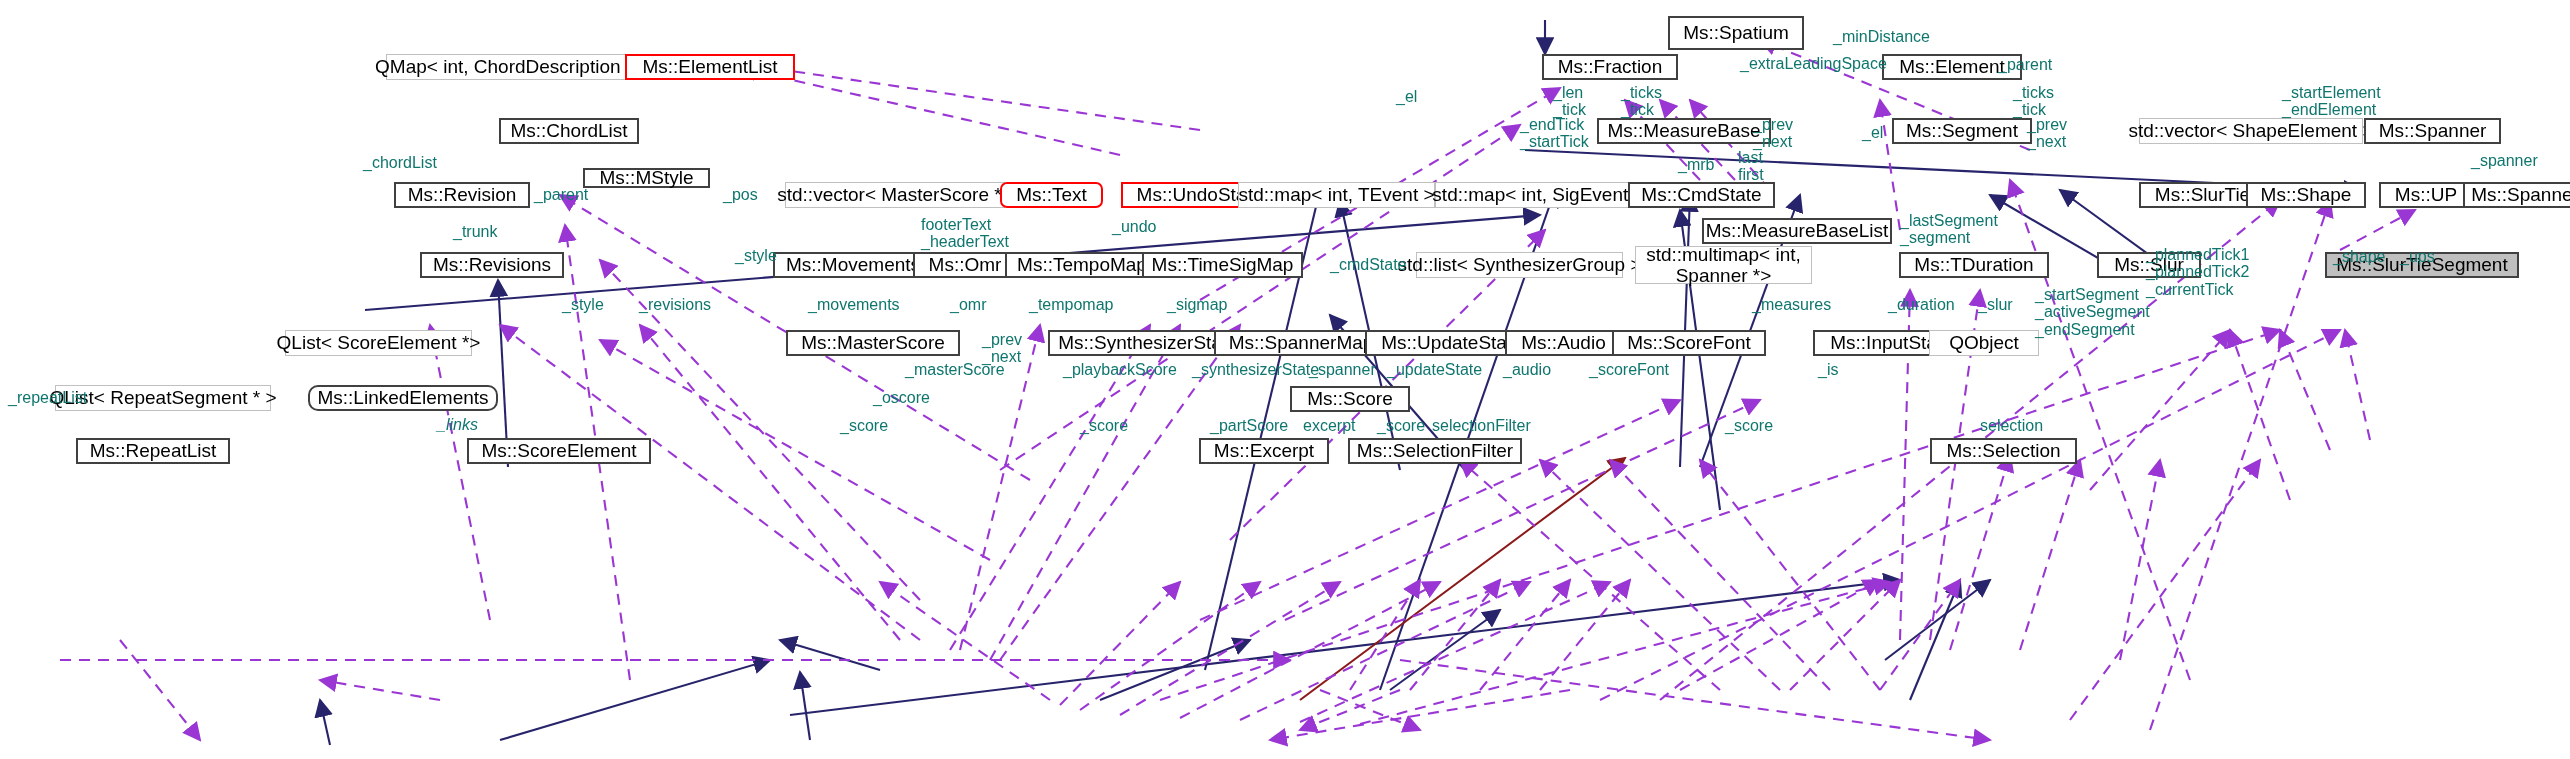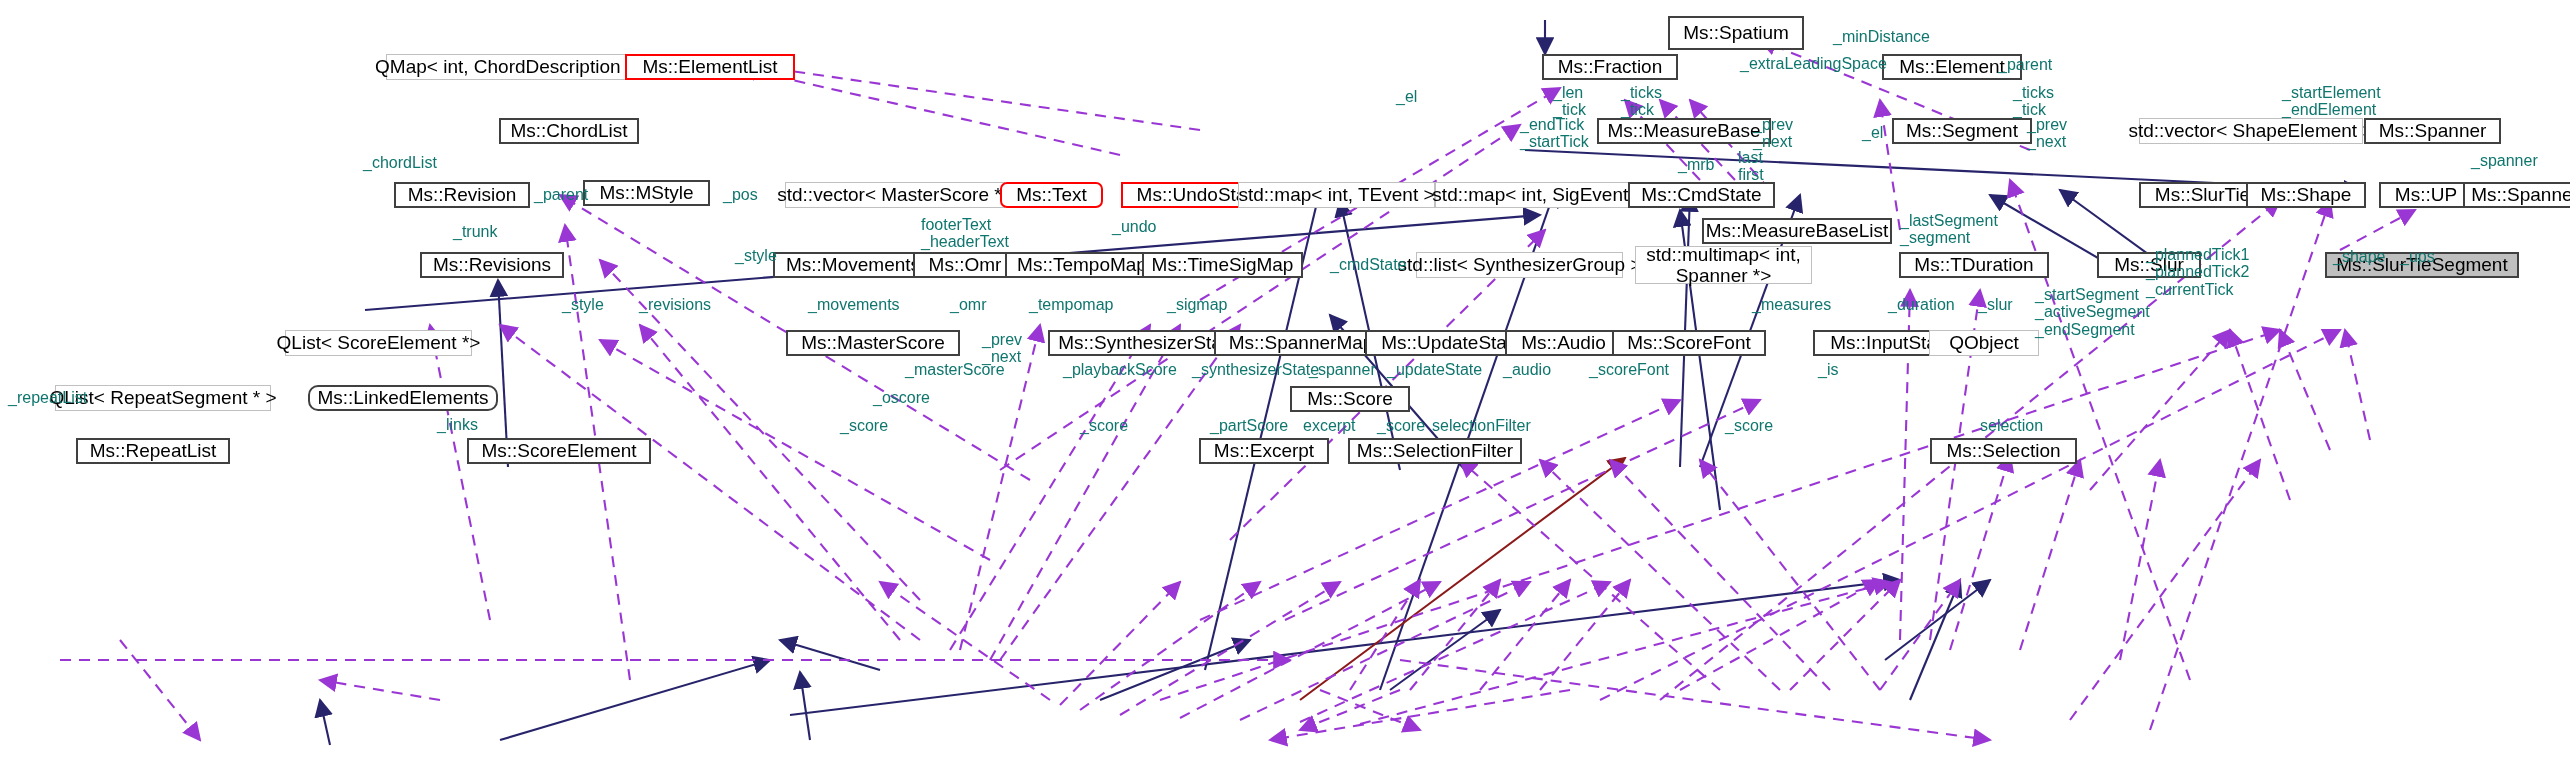--- a/index.html
+++ b/index.html
@@ -160,21 +160,21 @@
   <div class="node red" style="left:625px;top:54px;width:170px;height:26px;">Ms::ElementList</div>
   <div class="node solid" style="left:1668px;top:16px;width:136px;height:34px;">Ms::Spatium</div>
   <div class="node solid" style="left:1542px;top:54px;width:136px;height:26px;">Ms::Fraction</div>
   <div class="node solid" style="left:1882px;top:54px;width:140px;height:26px;">Ms::Element</div>
   <div class="node solid" style="left:499px;top:118px;width:140px;height:26px;">Ms::ChordList</div>
   <div class="node solid" style="left:1597px;top:118px;width:174px;height:26px;">Ms::MeasureBase</div>
   <div class="node solid" style="left:1892px;top:118px;width:140px;height:26px;">Ms::Segment</div>
   <div class="node grey" style="left:2139px;top:118px;width:224px;height:26px;">std::vector&lt; ShapeElement &gt;</div>
   <div class="node solid" style="left:2364px;top:118px;width:137px;height:26px;">Ms::Spanner</div>
   <div class="node solid" style="left:394px;top:182px;width:136px;height:26px;">Ms::Revision</div>
-  <div class="node solid" style="left:583px;top:180px;width:127px;height:26px;">Ms::MStyle</div>
+  <div class="node solid" style="left:583px;top:168px;width:127px;height:20px;">Ms::MStyle</div>
   <div class="node grey" style="left:785px;top:182px;width:220px;height:26px;">std::vector&lt; MasterScore *&gt;</div>
   <div class="node red" style="left:1000px;top:182px;width:103px;height:26px;border-radius:7px;">Ms::Text</div>
   <div class="node red" style="left:1121px;top:182px;width:160px;height:26px;">Ms::UndoStack</div>
   <div class="node grey" style="left:1238px;top:182px;width:197px;height:26px;">std::map&lt; int, TEvent &gt;</div>
   <div class="node grey" style="left:1435px;top:182px;width:207px;height:26px;">std::map&lt; int, SigEvent &gt;</div>
   <div class="node solid" style="left:1628px;top:182px;width:147px;height:26px;">Ms::CmdState</div>
   <div class="node solid" style="left:2139px;top:182px;width:127px;height:26px;">Ms::SlurTie</div>
   <div class="node solid" style="left:2246px;top:182px;width:120px;height:26px;">Ms::Shape</div>
   <div class="node solid" style="left:2362px;top:182px;width:94px;height:26px;margin-left:17px;">Ms::UP</div>
   <div class="node solid" style="left:2463px;top:182px;width:200px;height:26px;">Ms::SpannerSegment</div>
@@ -264,21 +264,21 @@
   <div class="elabel" style="left:905px;top:361px;">_masterScore</div>
   <div class="elabel" style="left:1063px;top:361px;">_playbackScore</div>
   <div class="elabel" style="left:1192px;top:361px;">_synthesizerState</div>
   <div class="elabel" style="left:1309px;top:361px;">_spanner</div>
   <div class="elabel" style="left:1387px;top:361px;">_updateState</div>
   <div class="elabel" style="left:1503px;top:361px;">_audio</div>
   <div class="elabel" style="left:1589px;top:361px;">_scoreFont</div>
   <div class="elabel" style="left:1818px;top:361px;">_is</div>
   <div class="elabel" style="left:8px;top:389px;">_repeatList</div>
   <div class="elabel" style="left:873px;top:389px;text-align:right;">_oscore</div>
-  <div class="elabel" style="left:437px;top:416px;">_links</div>
+  <div class="elabel" style="left:437px;top:416px;font-style:italic;">_links</div>
   <div class="elabel" style="left:840px;top:417px;">_score</div>
   <div class="elabel" style="left:1080px;top:417px;">_score</div>
   <div class="elabel" style="left:1210px;top:417px;">_partScore</div>
   <div class="elabel" style="left:1303px;top:417px;">excerpt</div>
   <div class="elabel" style="left:1377px;top:417px;">_score</div>
   <div class="elabel" style="left:1432px;top:417px;">selectionFilter</div>
   <div class="elabel" style="left:1725px;top:417px;">_score</div>
   <div class="elabel" style="left:1980px;top:417px;">selection</div>
 
 </div>

